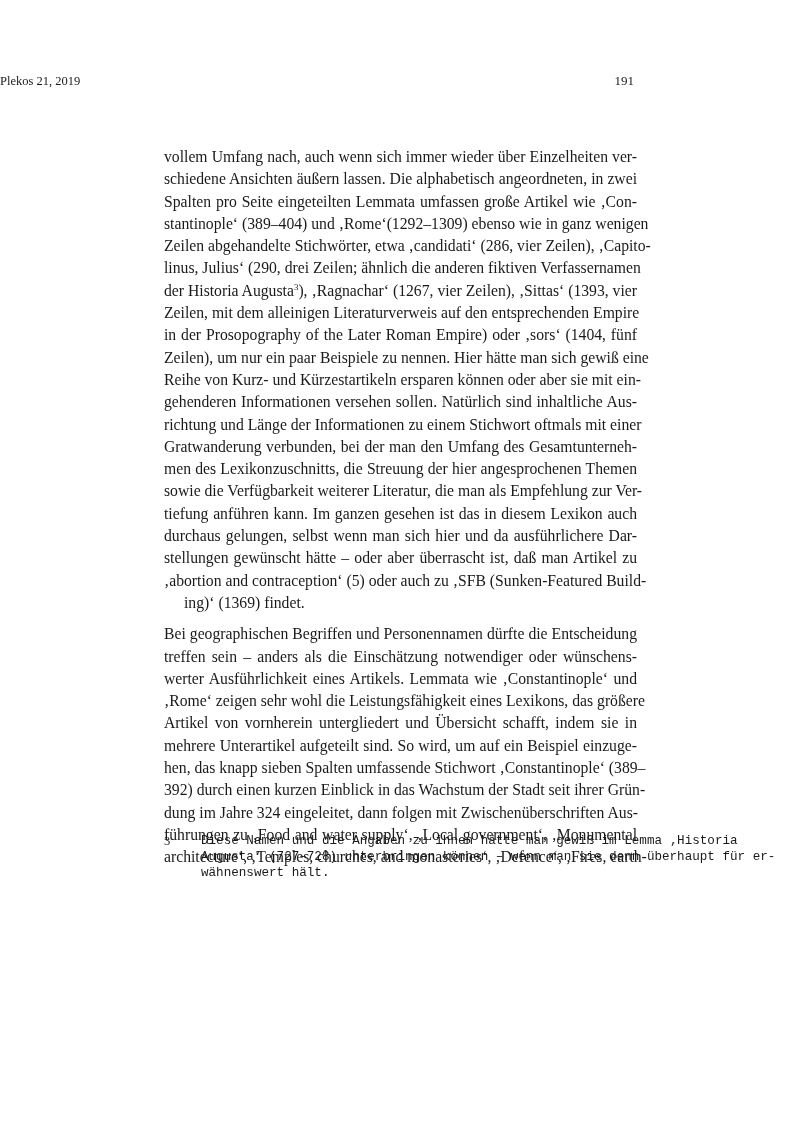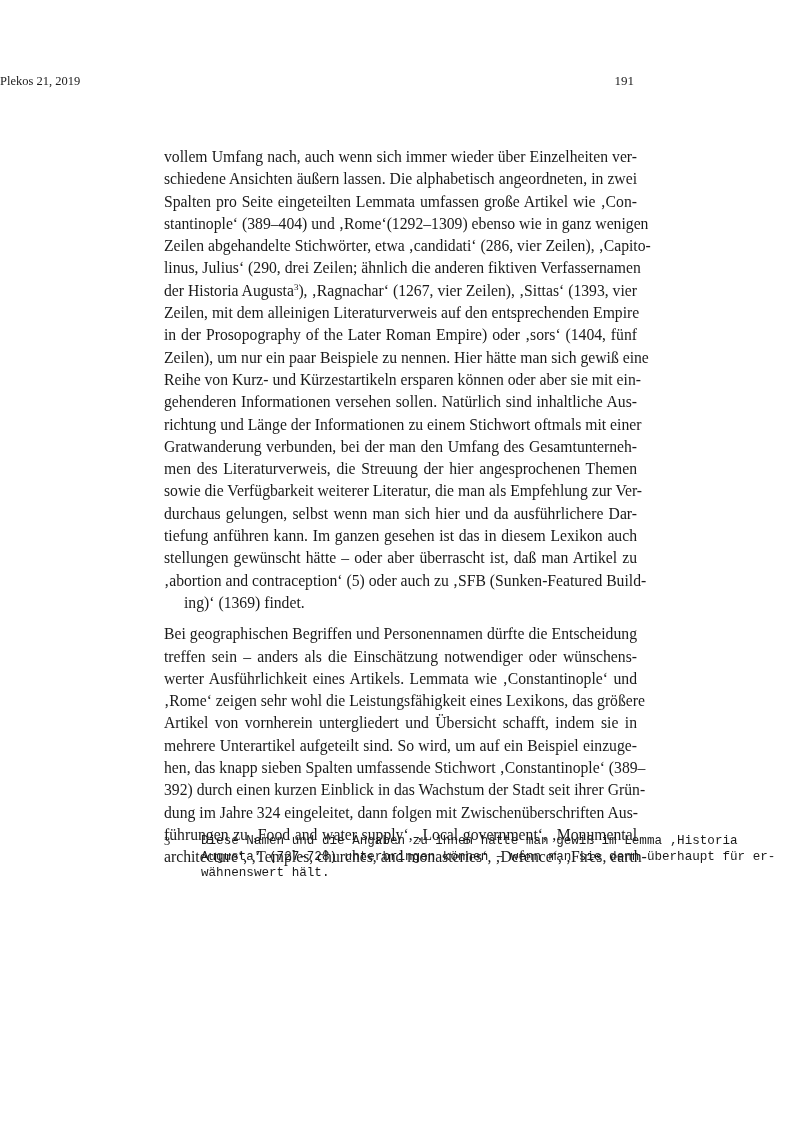--- a/index.html
+++ b/index.html
@@ -110,24 +110,24 @@
     <span class="line">Zeilen abgehandelte Stichwörter, etwa ‚candidati‘ (286, vier Zeilen), ‚Capito-</span>
     <span class="line">linus, Julius‘ (290, drei Zeilen; ähnlich die anderen fiktiven Verfassernamen</span>
     <span class="line"><span>der Historia Augusta</span><sup>3</sup><span>), ‚Ragnachar‘ (1267, vier Zeilen), ‚Sittas‘ (1393, vier</span></span>
     <span class="line">Zeilen, mit dem alleinigen Literaturverweis auf den entsprechenden Empire</span>
     <span class="line">in der Prosopography of the Later Roman Empire) oder ‚sors‘ (1404, fünf</span>
     <span class="line">Zeilen), um nur ein paar Beispiele zu nennen. Hier hätte man sich gewiß eine</span>
     <span class="line">Reihe von Kurz- und Kürzestartikeln ersparen können oder aber sie mit ein-</span>
     <span class="line">gehenderen Informationen versehen sollen. Natürlich sind inhaltliche Aus-</span>
     <span class="line">richtung und Länge der Informationen zu einem Stichwort oftmals mit einer</span>
     <span class="line">Gratwanderung verbunden, bei der man den Umfang des Gesamtunterneh-</span>
-    <span class="line">men des Literaturverweis, die Streuung der hier angesprochenen Themen</span>
+    <span class="line">men des Lexikonzuschnitts, die Streuung der hier angesprochenen Themen</span>
     <span class="line">sowie die Verfügbarkeit weiterer Literatur, die man als Empfehlung zur Ver-</span>
+    <span class="line">tiefung anführen kann. Im ganzen gesehen ist das in diesem Lexikon auch</span>
     <span class="line">durchaus gelungen, selbst wenn man sich hier und da ausführlichere Dar-</span>
-    <span class="line">tiefung anführen kann. Im ganzen gesehen ist das in diesem Lexikon auch</span>
     <span class="line">stellungen gewünscht hätte – oder aber überrascht ist, daß man Artikel zu</span>
     <span class="line">‚abortion and contraception‘ (5) oder auch zu ‚SFB (Sunken-Featured Build-</span>
     <span class="line last">ing)‘ (1369) findet.</span>
   </div>
   <div class="para-gap"></div>
   <div class="paragraph">
     <span class="line">Bei geographischen Begriffen und Personennamen dürfte die Entscheidung</span>
     <span class="line">treffen sein – anders als die Einschätzung notwendiger oder wünschens-</span>
     <span class="line">werter Ausführlichkeit eines Artikels. Lemmata wie ‚Constantinople‘ und</span>
     <span class="line">‚Rome‘ zeigen sehr wohl die Leistungsfähigkeit eines Lexikons, das größere</span>

